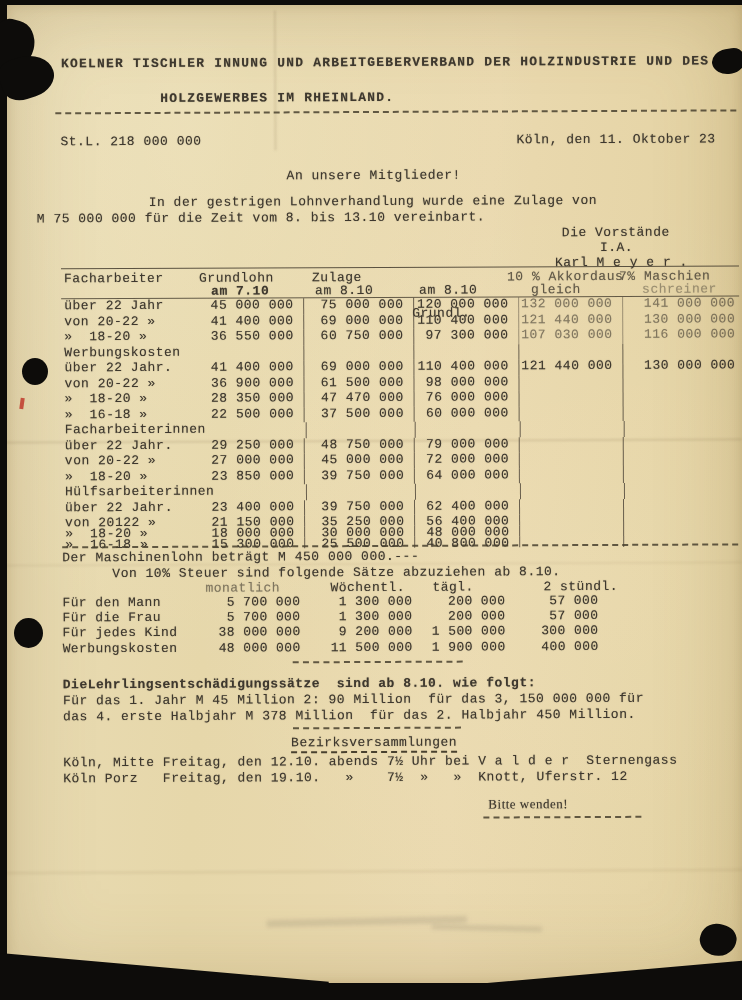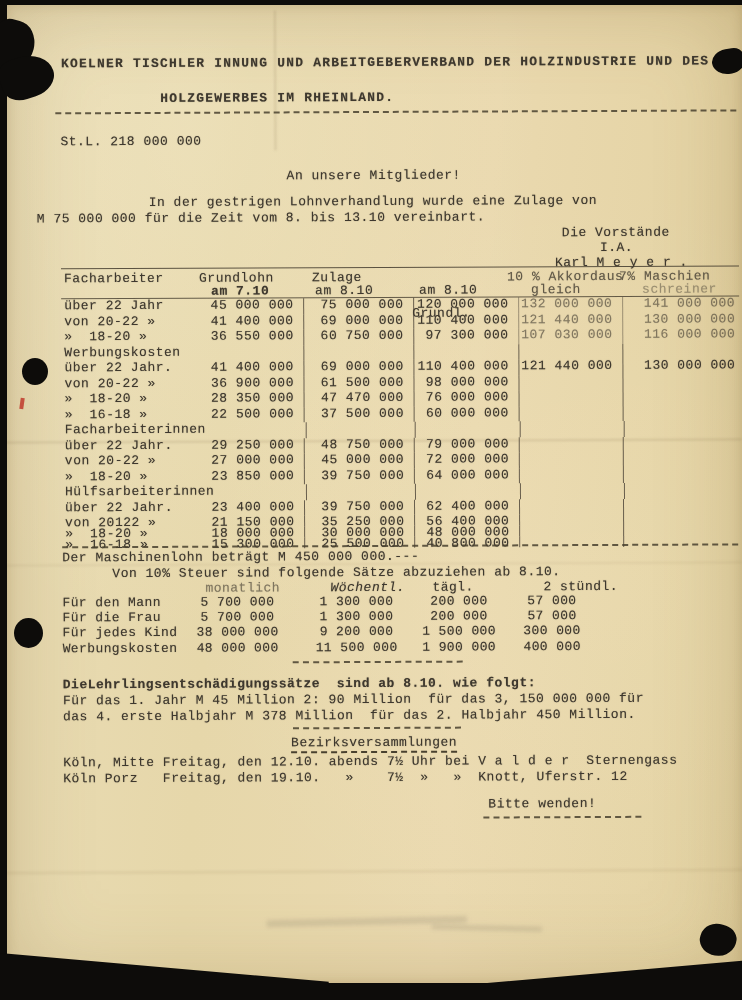--- a/index.html
+++ b/index.html
@@ -39,21 +39,21 @@
   .c1{width:110px;}
   .c2{width:111px;border-left:1px solid rgba(72,64,52,.8);}
   .c3{width:106px;border-left:1px solid rgba(72,64,52,.8);}
   .c4{width:105px;border-left:1px solid rgba(72,64,52,.8);}
   .c5{width:118px;border-left:1px solid rgba(72,64,52,.8);padding-right:4px;}
   .cellfade{opacity:.6;}
   
   .taxrows{position:absolute;left:62px;top:594px;}
   .taxrow{display:flex;height:15.2px;}
   .taxrow .tl{width:112px;white-space:pre;overflow:visible;font-size:13px;color:#3e382e;letter-spacing:.4px;text-shadow:0 0 1px rgba(62,56,46,.5);}
-  .taxrow .tv{box-sizing:border-box;text-align:center;font-size:13px;color:#3e382e;white-space:pre;letter-spacing:.4px;text-shadow:0 0 1px rgba(62,56,46,.5);}
+  .taxrow .tv{box-sizing:border-box;text-align:right;font-size:13px;color:#3e382e;white-space:pre;letter-spacing:.4px;text-shadow:0 0 1px rgba(62,56,46,.5);}
   .tv1{width:126px;} .tv2{width:112px;} .tv3{width:93px;} .tv4{width:93px;}
   
   .blob{position:absolute;background:#0d0c0a;}
   .hole{position:absolute;background:#0d0c0a;border-radius:50%;}
   .redmark{position:absolute;background:#bf3a2c;opacity:.85;}
   .crease{position:absolute;background:rgba(110,88,52,.16);filter:blur(1px);}
   .smudge{position:absolute;background:rgba(95,88,72,.16);filter:blur(2px);}
   .underl{border-bottom:2px dashed #49412f;padding-bottom:1px;}
 </style>
 </head>
@@ -61,20 +61,21 @@
 
 <div class="stage">
   <div class="paper">
     <div class="content">
 
       <div class="t lh1" style="left:63px;top:55px;">KOELNER TISCHLER INNUNG UND ARBEITGEBERVERBAND DER HOLZINDUSTRIE UND DES</div>
       <div class="t lh2" style="left:162px;top:90px;">HOLZGEWERBES IM RHEINLAND.</div>
       <div class="rule" style="left:57px;top:111px;width:681px;"></div>
 
       <div class="t" style="left:62px;top:133px;">St.L. 218 000 000</div>
+      <div class="t" style="left:518px;top:133px;">Köln, den 11. Oktober 23</div>
 
       <div class="t" style="left:288px;top:168px;">An unsere Mitglieder!</div>
 
       <div class="t" style="left:150px;top:194px;">In der gestrigen Lohnverhandlung wurde eine Zulage von</div>
       <div class="t" style="left:38px;top:210px;">M 75 000 000 für die Zeit vom 8. bis 13.10 vereinbart.</div>
 
       <div class="t" style="left:563px;top:226px;">Die Vorstände</div>
       <div class="t" style="left:601px;top:241px;">I.A.</div>
       <div class="t" style="left:556px;top:256px;text-align:center;">Karl M e y e r .</div>
 
@@ -230,21 +231,21 @@
               <div class="wcell num c5"></div>
             </div>
           </div>
       </div>
       <div class="rule" style="left:62px;top:545px;width:676px;"></div>
 
       <div class="t" style="left:62px;top:549px;">Der Maschinenlohn beträgt M 450 000 000.---</div>
       <div class="t" style="left:112px;top:565px;">Von 10% Steuer sind folgende Sätze abzuziehen ab 8.10.</div>
 
       <div class="t faded" style="left:205px;top:580px;">monatlich</div>
-      <div class="t" style="left:330px;top:580px;font-style:italic;">Wöchentl.</div>
+      <div class="t" style="left:330px;top:580px;">Wöchentl.</div>
       <div class="t" style="left:432px;top:580px;">tägl.</div>
       <div class="t" style="left:543px;top:580px;">2 stündl.</div>
       <div class="taxrows" id="taxrows">
           <div class="taxrow">
             <div class="tl">Für den Mann</div>
             <div class="tv tv1">5 700 000</div>
             <div class="tv tv2">1 300 000</div>
             <div class="tv tv3">200 000</div>
             <div class="tv tv4">57 000</div>
           </div>
@@ -276,21 +277,21 @@
       <div class="t bold" style="left:62px;top:676px;">DieLehrlingsentschädigungssätze  sind ab 8.10. wie folgt:</div>
       <div class="t" style="left:62px;top:692px;">Für das 1. Jahr M 45 Million 2: 90 Million  für das 3, 150 000 000 für</div>
       <div class="t" style="left:62px;top:708px;">das 4. erste Halbjahr M 378 Million  für das 2. Halbjahr 450 Million.</div>
 
       <div class="rule" style="left:292px;top:727px;width:168px;"></div>
 
       <div class="t underl" style="left:290px;top:735px;">Bezirksversammlungen</div>
       <div class="t" style="left:62px;top:754px;">Köln, Mitte Freitag, den 12.10. abends 7½ Uhr bei V a l d e r  Sternengass</div>
       <div class="t" style="left:62px;top:770px;">Köln Porz   Freitag, den 19.10.   »    7½  »   »  Knott, Uferstr. 12</div>
 
-      <div class="t" style="left:487px;top:797px;">Bitte wenden!</div>
+      <div class="t" style="left:487px;top:797px;font-family:Liberation Serif, serif;">Bitte wenden!</div>
       <div class="rule" style="left:482px;top:817px;width:158px;"></div>
 
       <div class="crease" style="left:0;top:440px;width:742px;height:2px;"></div>
       <div class="crease" style="left:0;top:563px;width:742px;height:2px;opacity:.5;"></div>
       <div class="crease" style="left:276px;top:10px;width:2px;height:140px;"></div>
       <div class="crease" style="left:0;top:870px;width:742px;height:3px;opacity:.5;"></div>
       <div class="smudge" style="left:265px;top:918px;width:200px;height:7px;transform:rotate(-1deg);"></div>
       <div class="smudge" style="left:430px;top:926px;width:110px;height:5px;transform:rotate(1.5deg);"></div>
     </div>
   </div>

